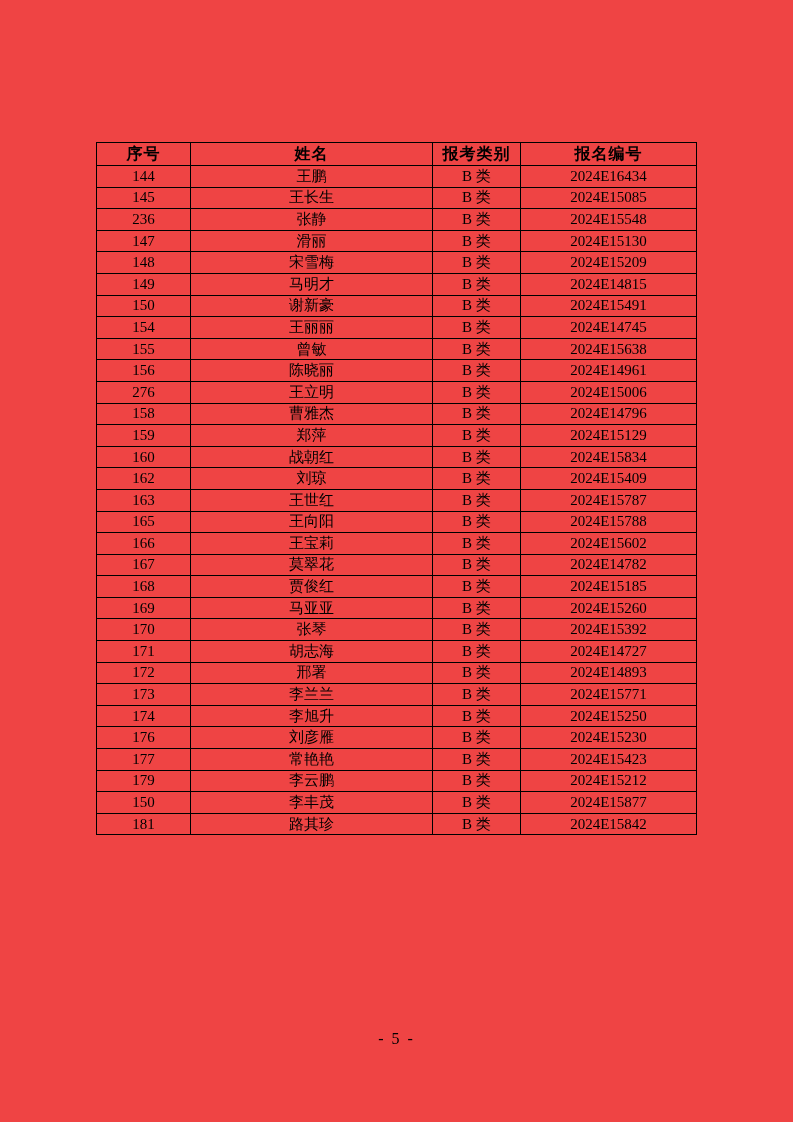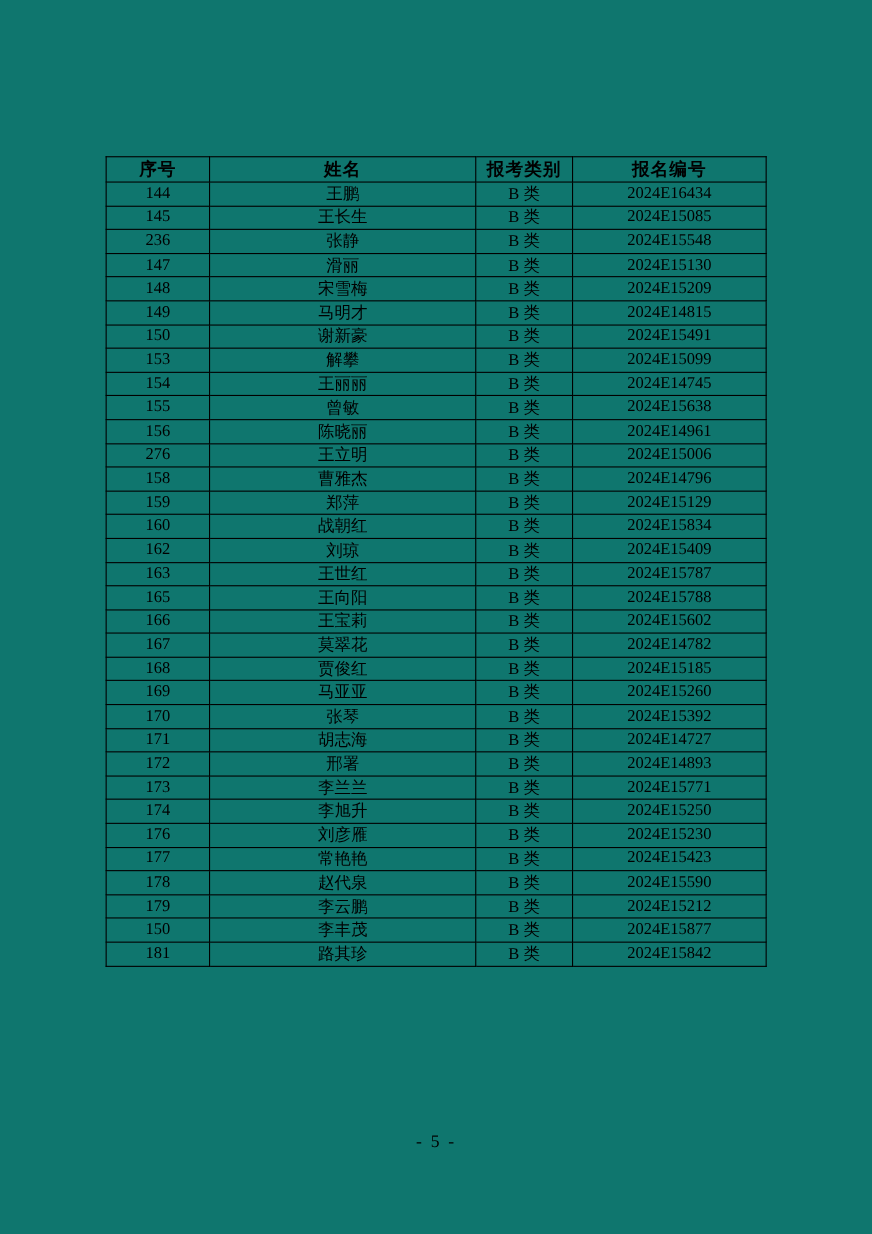--- a/index.html
+++ b/index.html
@@ -4,21 +4,21 @@
 <style>
   html, body {
     margin: 0;
     padding: 0;
     background: #ffffff;
   }
   .page {
     position: relative;
     width: 793px;
     height: 1122px;
-    background: #0f766e;
+    background: #ef4444;
     overflow: hidden;
     font-family: "Liberation Serif", "DejaVu Serif", serif;
     color: #000000;
   }
   table.roster {
     position: absolute;
     left: 96px;
     top: 142px;
     width: 600px;
     border-collapse: collapse;
@@ -115,26 +115,20 @@
           <td>B 类</td>
           <td>2024E14815</td>
         </tr>
         <tr>
           <td>150</td>
           <td>谢新豪</td>
           <td>B 类</td>
           <td>2024E15491</td>
         </tr>
         <tr>
-          <td>153</td>
-          <td>解攀</td>
-          <td>B 类</td>
-          <td>2024E15099</td>
-        </tr>
-        <tr>
           <td>154</td>
           <td>王丽丽</td>
           <td>B 类</td>
           <td>2024E14745</td>
         </tr>
         <tr>
           <td>155</td>
           <td>曾敏</td>
           <td>B 类</td>
           <td>2024E15638</td>
@@ -247,26 +241,20 @@
           <td>B 类</td>
           <td>2024E15230</td>
         </tr>
         <tr>
           <td>177</td>
           <td>常艳艳</td>
           <td>B 类</td>
           <td>2024E15423</td>
         </tr>
         <tr>
-          <td>178</td>
-          <td>赵代泉</td>
-          <td>B 类</td>
-          <td>2024E15590</td>
-        </tr>
-        <tr>
           <td>179</td>
           <td>李云鹏</td>
           <td>B 类</td>
           <td>2024E15212</td>
         </tr>
         <tr>
           <td>150</td>
           <td>李丰茂</td>
           <td>B 类</td>
           <td>2024E15877</td>

